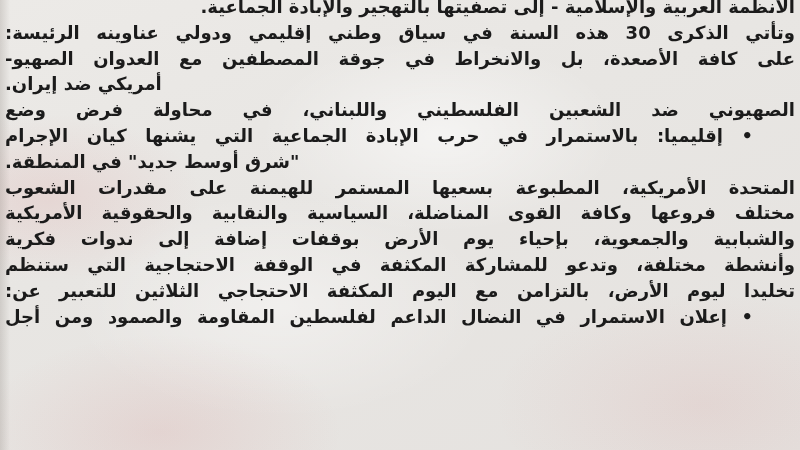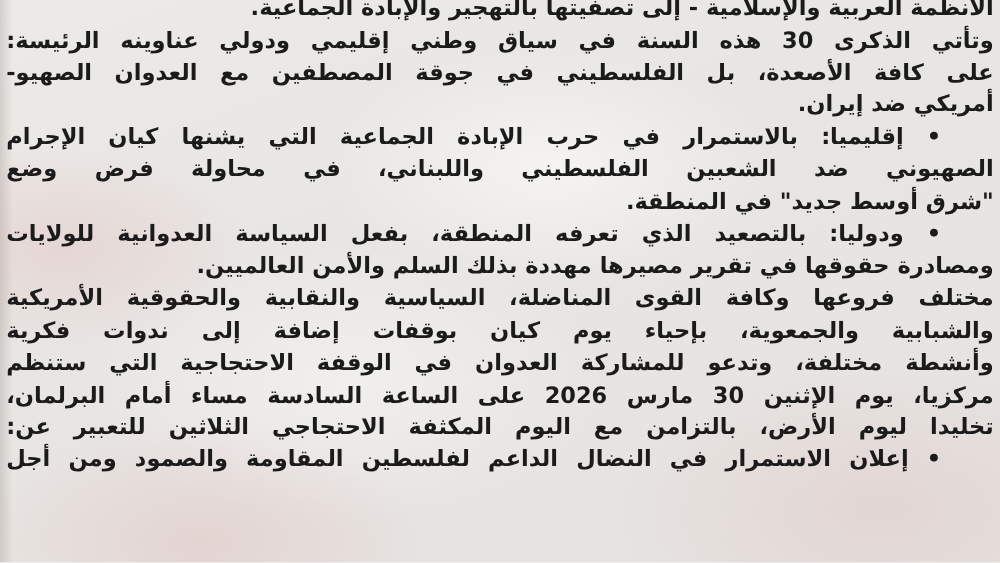--- a/index.html
+++ b/index.html
@@ -40,40 +40,38 @@
     margin-top: -6px;
     direction: rtl;
     color: #1b1b1b;
     font-size: 18px;
     font-weight: bold;
     line-height: 25.8px;
     -webkit-font-smoothing: antialiased;
   }
   .line { white-space: normal; }
   .jl   { text-align: justify; text-align-last: justify; text-justify: inter-word; }
-  .left { text-align: right; }
+  .left { text-align: left; }
   .right{ text-align: right; }
   .bullet { padding-right: 42px; }
 </style>
 </head>
 <body>
 
 <div class="page">
   <div class="bg-texture"></div>
 
   <div class="text-block">
     <div class="line right">الأنظمة العربية والإسلامية - إلى تصفيتها بالتهجير والإبادة الجماعية.</div>
     <div class="line jl">وتأتي الذكرى 30 هذه السنة في سياق وطني إقليمي ودولي عناوينه الرئيسة:</div>
-    <div class="line jl">على كافة الأصعدة، بل الفلسطيني في جوقة المصطفين مع العدوان الصهيو-</div>
+    <div class="line jl">على كافة الأصعدة، بل والانخراط في جوقة المصطفين مع العدوان الصهيو-</div>
     <div class="line left">أمريكي ضد إيران.</div>
+    <div class="line jl">الصهيوني ضد الشعبين الفلسطيني واللبناني، في محاولة فرض وضع</div>
     <div class="line jl bullet">• إقليميا: بالاستمرار في حرب الإبادة الجماعية التي يشنها كيان الإجرام</div>
-    <div class="line jl">الصهيوني ضد الشعبين الفلسطيني واللبناني، في محاولة فرض وضع</div>
     <div class="line left">"شرق أوسط جديد" في المنطقة.</div>
-    <div class="line jl bullet">• ودوليا: بالتصعيد الذي تعرفه المنطقة، بفعل السياسة العدوانية للولايات</div>
-    <div class="line left">ومصادرة حقوقها في تقرير مصيرها مهددة بذلك السلم والأمن العالميين.</div>
+    <div class="line jl">المتحدة الأمريكية، المطبوعة بسعيها المستمر للهيمنة على مقدرات الشعوب</div>
     <div class="line jl">مختلف فروعها وكافة القوى المناضلة، السياسية والنقابية والحقوقية الأمريكية</div>
-    <div class="line jl">والشبابية والجمعوية، بإحياء يوم كيان بوقفات إضافة إلى ندوات فكرية</div>
-    <div class="line jl">وأنشطة مختلفة، وتدعو للمشاركة العدوان في الوقفة الاحتجاجية التي ستنظم</div>
-    <div class="line jl">مركزيا، يوم الإثنين 30 مارس 2026 على الساعة السادسة مساء أمام البرلمان،</div>
+    <div class="line jl">والشبابية والجمعوية، بإحياء يوم الأرض بوقفات إضافة إلى ندوات فكرية</div>
+    <div class="line jl">وأنشطة مختلفة، وتدعو للمشاركة المكثفة في الوقفة الاحتجاجية التي ستنظم</div>
     <div class="line jl">تخليدا ليوم الأرض، بالتزامن مع اليوم المكثفة الاحتجاجي الثلاثين للتعبير عن:</div>
     <div class="line jl bullet">• إعلان الاستمرار في النضال الداعم لفلسطين المقاومة والصمود ومن أجل</div>
   </div>
 </div>
 
 </body></html>

